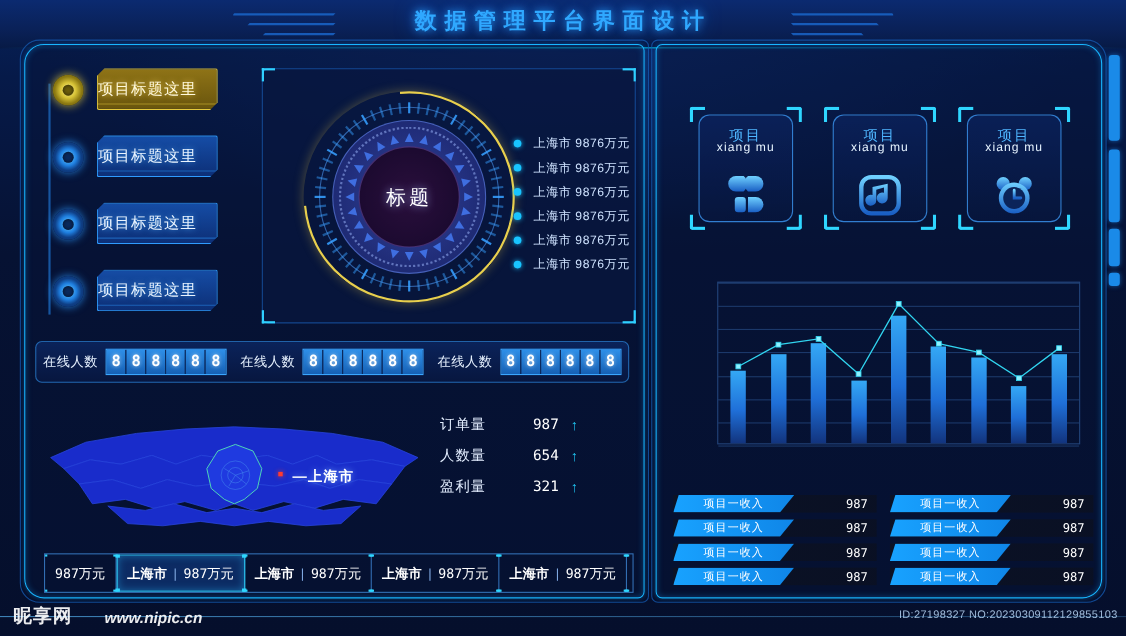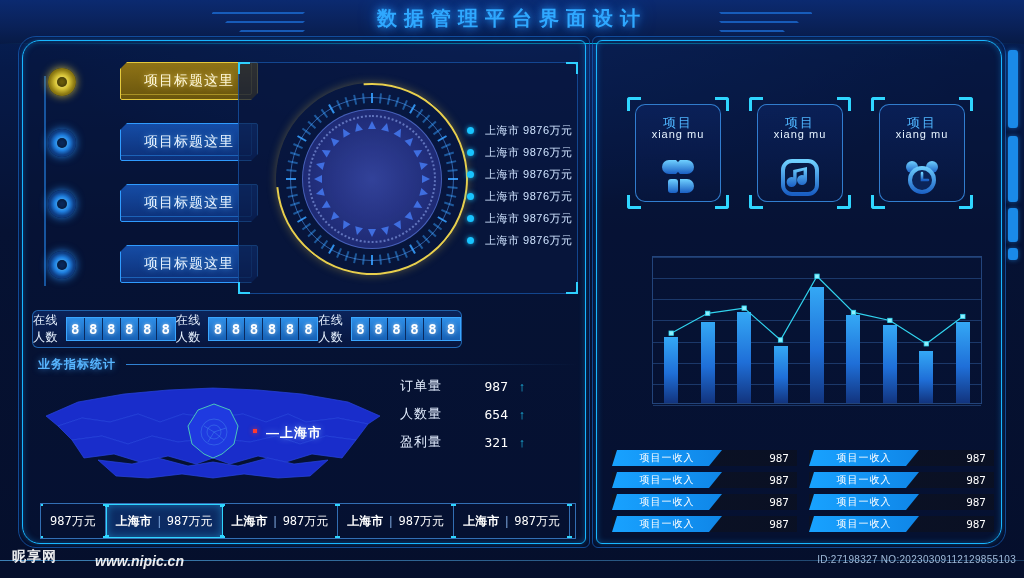--- a/index.html
+++ b/index.html
@@ -83,28 +83,27 @@
   .menu-icon:before {
     content:""; position:absolute; left:9px; top:9px; width:10px; height:10px; border-radius:50%;
     background:#0a2a5e; box-shadow: 0 0 4px rgba(0,0,0,.6) inset;
   }
   .menu-icon.gold {
     background: radial-gradient(circle at 50% 50%, #f7f0a0 0%, #d8c437 35%, #8d7a12 62%, #5a4c06 100%);
     box-shadow: 0 0 9px rgba(225,200,60,.85);
   }
   .menu-icon.gold:before { background:#6c5e0b; }
   .menu-btn {
-    position:absolute; left:50px; top:0; width:138px; height:38px;
+    position:absolute; left:50px; top:0; width:110px; height:38px;
     border:1px solid #2f9bff; border-radius:2px;
     background: linear-gradient(180deg, rgba(24,86,184,.85), rgba(14,52,130,.85));
     clip-path: polygon(0 7px, 7px 0, 100% 0, 100% calc(100% - 7px), calc(100% - 7px) 100%, 0 100%);
-    display:flex; align-items:center; justify-content:center;
+    display:flex; align-items:center; 
     color:#eaf4ff; font-size:14px; letter-spacing:1px;
     text-shadow: 0 0 6px rgba(80,180,255,.8);
-    margin-left: 32px;
   }
   .menu-btn.active {
     border-color:#e4c93c;
     background: linear-gradient(180deg, rgba(150,120,20,.95), rgba(110,88,10,.95));
     color:#fff9dd; text-shadow: 0 0 6px rgba(255,220,90,.9);
   }
   .menu-btn .layer { position:absolute; left:-5px; top:-4px; width:136px; height:36px;
     border:1px solid rgba(47,155,255,.45); border-radius:2px; pointer-events:none; }
   .menu-btn.active .layer { border-color: rgba(228,201,60,.5); }
 
@@ -149,21 +148,21 @@
     color:#fff; font-size:18px; letter-spacing:3px;
     text-shadow: 0 0 8px rgba(160,180,255,.8);
   }
   .legend { position:absolute; left: 228px; top: 56px; }
   .legend-row { display:flex; align-items:center; height:22px; }
   .legend-dot { width:7px; height:7px; border-radius:50%; background:#18c4ff;
     box-shadow:0 0 5px rgba(24,196,255,.9); margin-right:11px; }
   .legend-txt { color:#cfe3ff; font-size:11px; letter-spacing:.5px; }
 
   
-  .counters-panel { left: 32px; top: 310px; width: 430px; height: 38px;
+  .counters-panel { left: 32px; top: 310px; width: 540px; height: 38px;
     border:1px solid rgba(50,150,240,.6);
     background: linear-gradient(180deg, rgba(12,40,100,.8), rgba(8,24,66,.8)); }
   .counters-row { position:absolute; left:0; top:0; width:100%; height:100%;
     display:flex; align-items:center; justify-content:space-around; }
   .counter { display:flex; align-items:center; }
   .counter-label { color:#e7f2ff; font-size:12px; margin-right:7px; letter-spacing:.5px; }
   .digits { display:flex; border:1px solid #3aa6ff; }
   .digit {
     width:18px; height:22px; display:flex; align-items:center; justify-content:center;
     font-family:"DejaVu Sans Mono","Liberation Mono",monospace; font-size:14px; font-weight:bold;
@@ -261,21 +260,21 @@
 
   
   .edgebars { position:absolute; right:6px; top:50px; width:10px; height:210px; }
   .edgebars i { position:absolute; right:0; width:10px; background:#1a8ae8; border-radius:3px;
     box-shadow: 0 0 5px rgba(30,140,240,.6); }
 
   
   .footer { position:absolute; left:0; bottom:0; width:1024px; height:34px; }
   .fline { position:absolute; left:0; top:16px; width:1024px; height:1px;
     background: linear-gradient(90deg, rgba(90,190,255,.65), rgba(90,190,255,.25)); }
-  .wm-logo { position:absolute; left:12px; top:4px; color:#ffffff; font-size:14px;
+  .wm-logo { position:absolute; left:12px; top:4px; color:#ffffff; font-size:17px;
     font-weight:bold; letter-spacing:1px; opacity:.92; }
   .wm-url { position:absolute; left:95px; top:9px; color:#ffffff; font-size:14px;
     font-style:italic; font-weight:bold; opacity:.92; }
   .wm-id { position:absolute; right:8px; top:10px; color:#b9d6f5; font-size:10px;
     opacity:.85; letter-spacing:.3px; }
 </style>
 </head>
 <body>
 
 <div id="root">
@@ -435,20 +434,21 @@
           <i style="transform: rotate(225deg);"></i>
           <i style="transform: rotate(240deg);"></i>
           <i style="transform: rotate(255deg);"></i>
           <i style="transform: rotate(270deg);"></i>
           <i style="transform: rotate(285deg);"></i>
           <i style="transform: rotate(300deg);"></i>
           <i style="transform: rotate(315deg);"></i>
           <i style="transform: rotate(330deg);"></i>
           <i style="transform: rotate(345deg);"></i>
         </div>
+      <div class="ring ring-core">标题</div>
     </div>
 
     <div class="legend" id="legend-slot">
         <div class="legend-row">
           <span class="legend-dot"></span>
           <span class="legend-txt">上海市 9876万元</span>
         </div>
         <div class="legend-row">
           <span class="legend-dot"></span>
           <span class="legend-txt">上海市 9876万元</span>
@@ -503,24 +503,20 @@
             <span class="digit">8</span>
             <span class="digit">8</span>
             <span class="digit">8</span>
             <span class="digit">8</span>
             <span class="digit">8</span>
           </span>
         </div>
       </div>
   </div>
 
-  <div class="sect">
-    <div class="sect-t">业务指标统计</div>
-    <div class="sect-line"></div>
-  </div>
 
   <div class="mapwrap">
     <svg viewBox="0 0 350 112" width="350" height="112">
       <g fill="#1b2fd4" stroke="#2a48e8" stroke-width="0.7" opacity="0.95">
         <path d="M8,38 L40,24 L86,16 L130,12 L175,10 L220,12 L264,16 L310,24 L342,38 L330,46 L300,40 L268,44 L250,36 L228,44 L205,36 L175,40 L145,36 L122,44 L100,36 L72,44 L44,40 L20,48 Z"></path>
         <path d="M20,48 L44,40 L72,44 L100,36 L122,44 L145,36 L175,40 L205,36 L228,44 L250,36 L268,44 L300,40 L330,46 L318,62 L288,58 L262,66 L238,58 L212,64 L175,60 L140,64 L114,58 L90,66 L64,58 L34,62 Z"></path>
         <path d="M34,62 L64,58 L90,66 L114,58 L140,64 L175,60 L212,64 L238,58 L262,66 L288,58 L318,62 L304,80 L274,76 L248,84 L220,78 L192,86 L175,80 L158,86 L130,78 L102,84 L76,76 L46,80 Z"></path>
         <path d="M60,82 L94,86 L120,80 L150,88 L175,84 L200,88 L230,80 L256,86 L290,82 L272,98 L240,100 L206,96 L175,100 L144,96 L110,100 L78,98 Z"></path>
       </g>
       <g fill="#1f3ae0" stroke="#4fd6b8" stroke-width="0.9">

